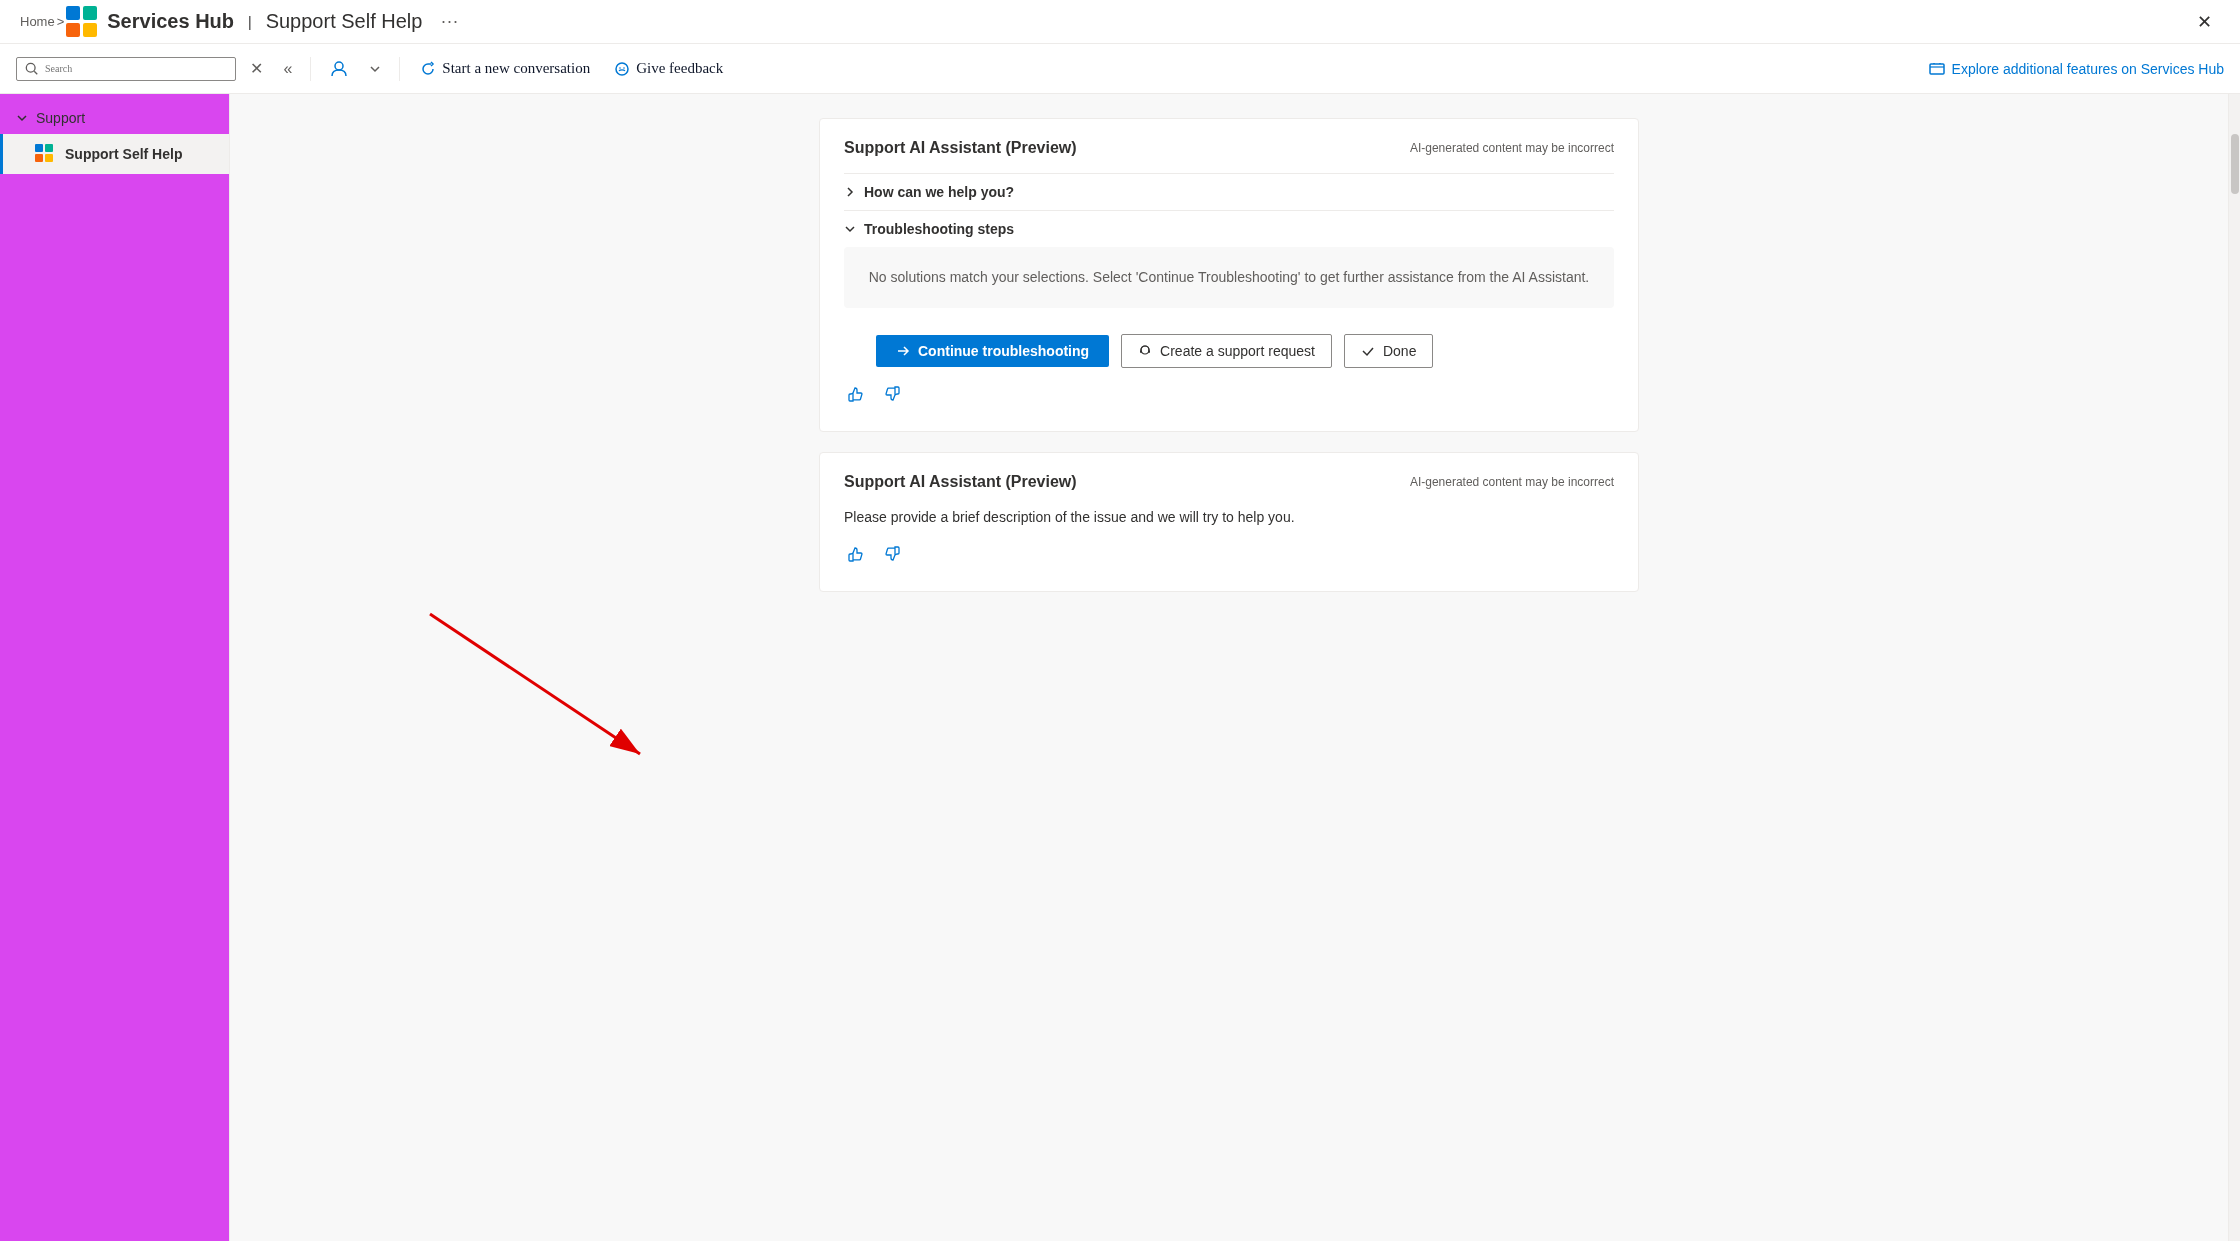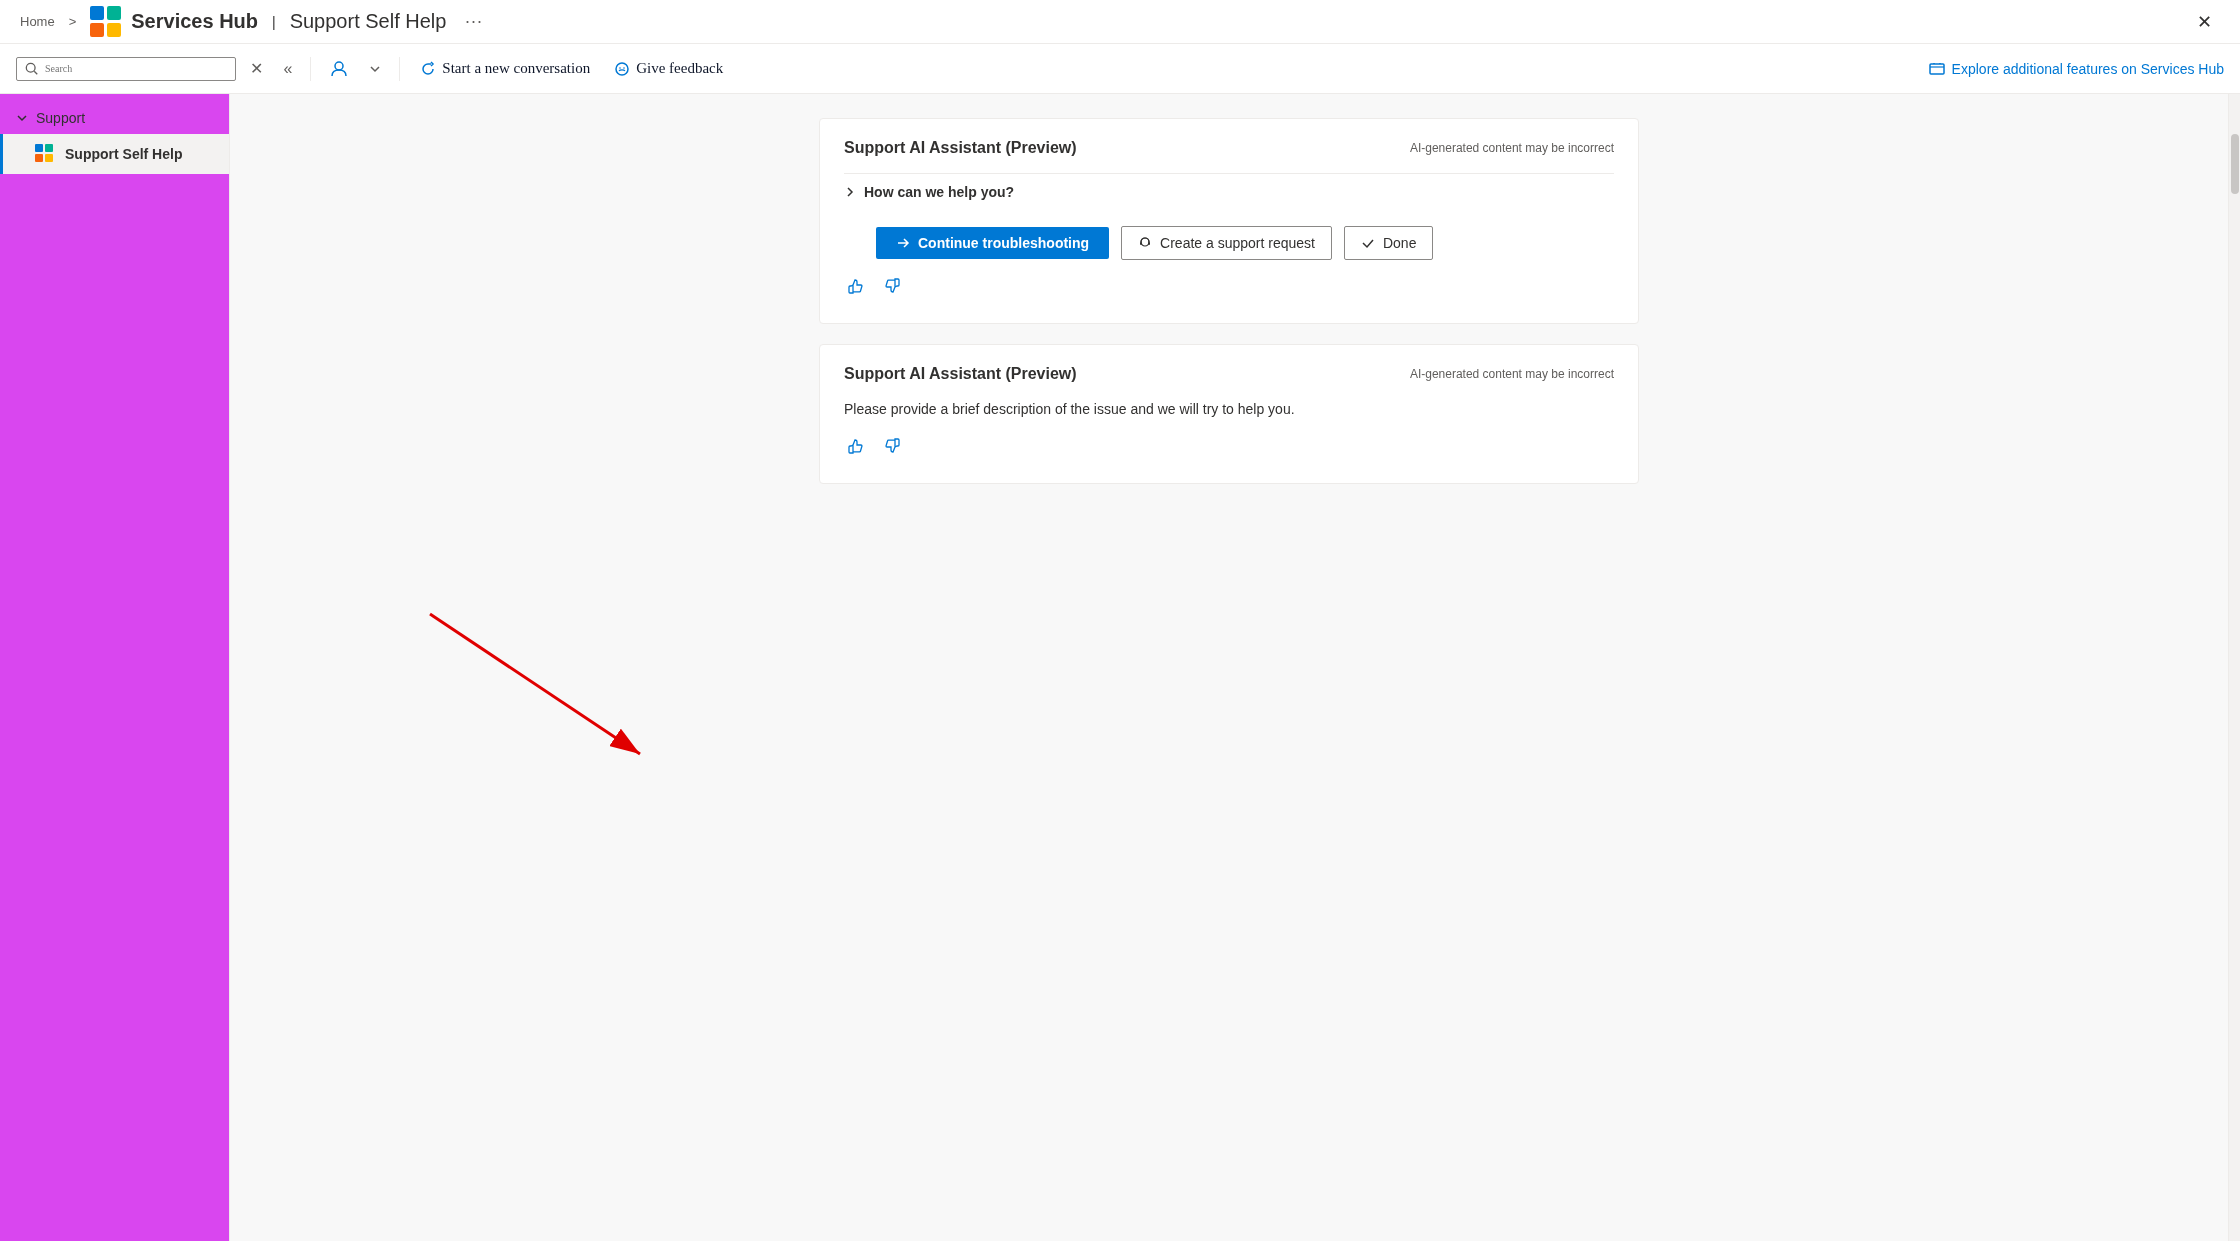--- a/index.html
+++ b/index.html
@@ -354,21 +354,21 @@
     }
     .large-logo .g1 { background: #0078d4; border-radius: 2px; }
     .large-logo .g2 { background: #00b294; border-radius: 2px; }
     .large-logo .g3 { background: #f7630c; border-radius: 2px; }
     .large-logo .g4 { background: #ffb900; border-radius: 2px; }
   </style>
 </head>
 <body>
 
 <div class="top-bar">
-  <div style="display:flex; align-items:center; gap:14px; flex:1;">
+  <div style="display:flex; align-items:center; gap:2px; flex:1;">
     <a class="breadcrumb">
       <span>Home</span>
     </a>
     <span style="color:#605e5c; font-size:13px;">&gt;</span>
     <div class="app-title">
       <div class="large-logo">
         <div class="g1"></div>
         <div class="g2"></div>
         <div class="g3"></div>
         <div class="g4"></div>
@@ -464,20 +464,31 @@
 
       <div class="accordion-item">
         <div class="accordion-header">
           <svg width="12" height="12" viewBox="0 0 12 12">
             <path d="M4 2l4 4-4 4" stroke="#323130" stroke-width="1.5" fill="none"></path>
           </svg>
           <span>How can we help you?</span>
         </div>
       </div>
 
+      <div class="accordion-item">
+        <div class="accordion-header">
+          <svg width="12" height="12" viewBox="0 0 12 12">
+            <path d="M2 4l4 4 4-4" stroke="#323130" stroke-width="1.5" fill="none"></path>
+          </svg>
+          <span>Troubleshooting steps</span>
+        </div>
+        <div class="accordion-content">
+          <p class="accordion-text">No solutions match your selections. Select 'Continue Troubleshooting' to get further assistance from the AI Assistant.</p>
+        </div>
+      </div>
 
       <div class="buttons-row">
         <button class="btn-primary">
           <svg width="14" height="14" viewBox="0 0 14 14" fill="none">
             <path d="M2 7h10M8 3l4 4-4 4" stroke="#fff" stroke-width="1.5" fill="none"></path>
           </svg>
           <span>Continue troubleshooting</span>
         </button>
         <button class="btn-secondary">
           <svg width="14" height="14" viewBox="0 0 14 14" fill="none">

